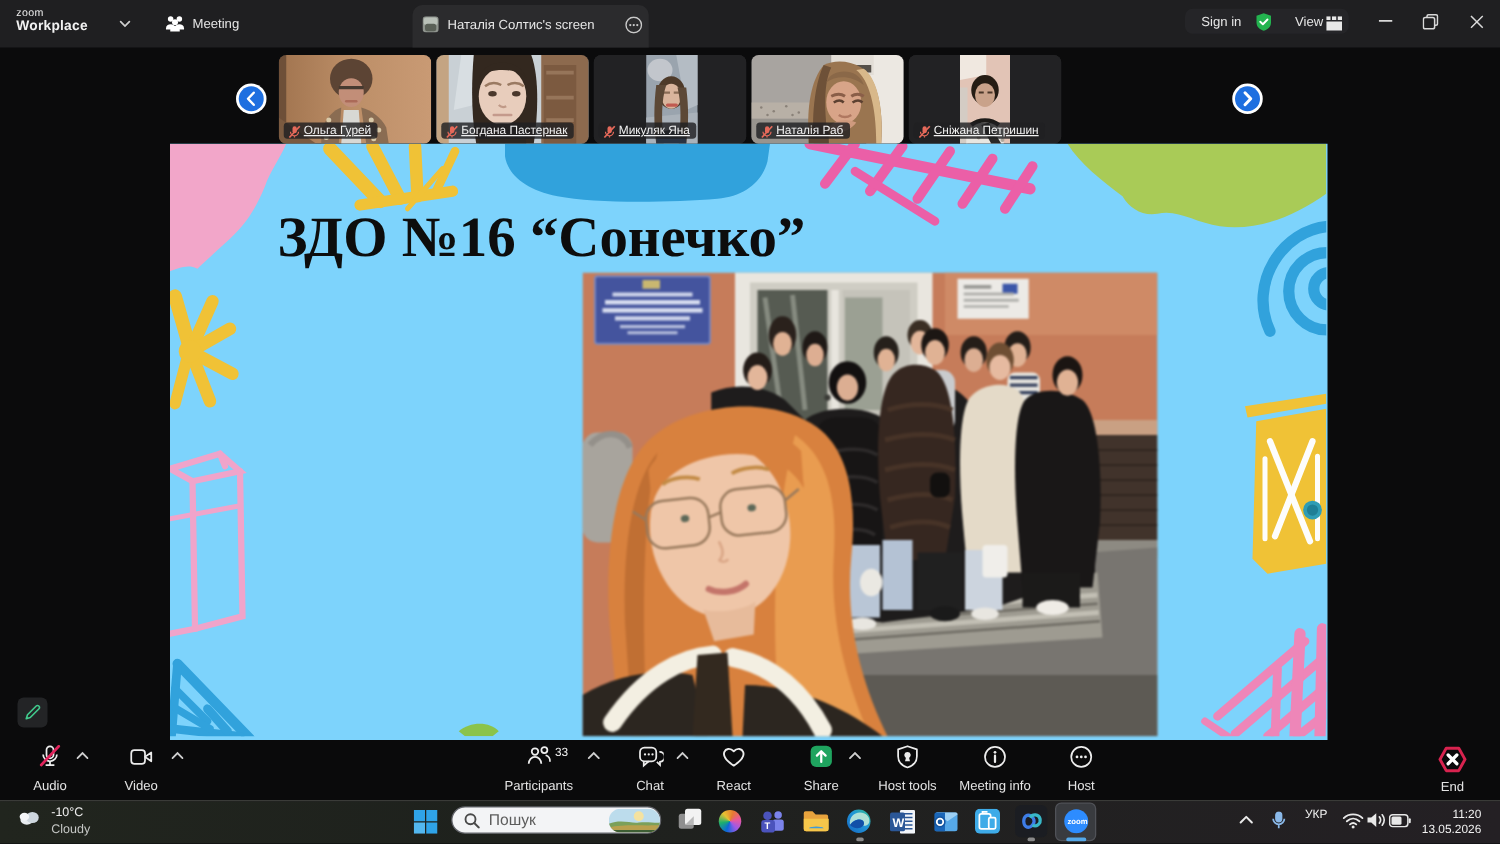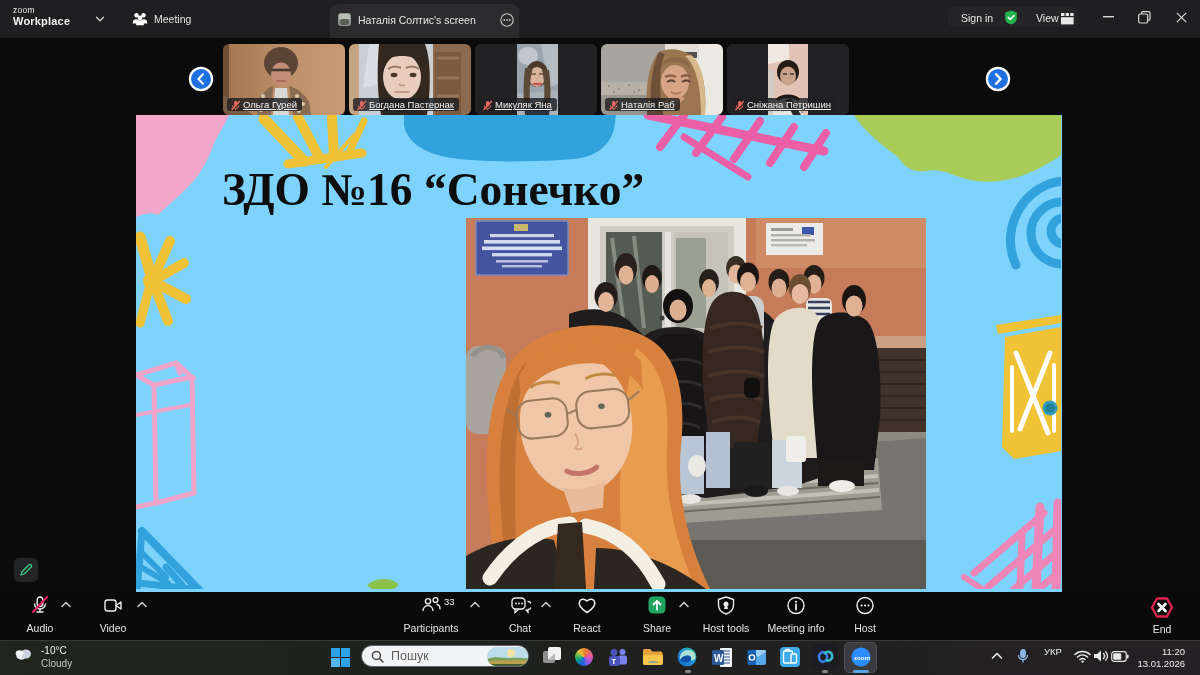--- a/index.html
+++ b/index.html
@@ -671,14 +671,14 @@
   <svg class="abs" style="left:1093px;top:649px" width="16" height="14" viewBox="0 0 16 14">
     <path d="M1 5 H4 L8 1.5 V12.5 L4 9 H1 Z" fill="#e8e8e8"></path>
     <path d="M10.5 4.5 a4 4 0 0 1 0 5 M12.8 2.8 a7 7 0 0 1 0 8.4" stroke="#e8e8e8" stroke-width="1.3" fill="none" stroke-linecap="round"></path>
   </svg>
   <svg class="abs" style="left:1111px;top:651px" width="18" height="11" viewBox="0 0 18 11">
     <rect x="0.7" y="0.7" width="14.6" height="9.6" rx="2.5" stroke="#e8e8e8" stroke-width="1.2" fill="none"></rect>
     <rect x="2.2" y="2.2" width="8" height="6.6" rx="1.2" fill="#e8e8e8"></rect>
     <rect x="16" y="3.5" width="1.6" height="4" rx="0.8" fill="#e8e8e8"></rect>
   </svg>
   <div class="abs tray" style="left:1146px;top:646px;width:39px;text-align:right;">11:20</div>
-  <div class="abs tray" style="left:1125px;top:658px;width:60px;text-align:right;">13.01.2026</div>
+  <div class="abs tray" style="left:1125px;top:658px;width:60px;text-align:right;">13.05.2026</div>
 </div>
 
 </body></html>

